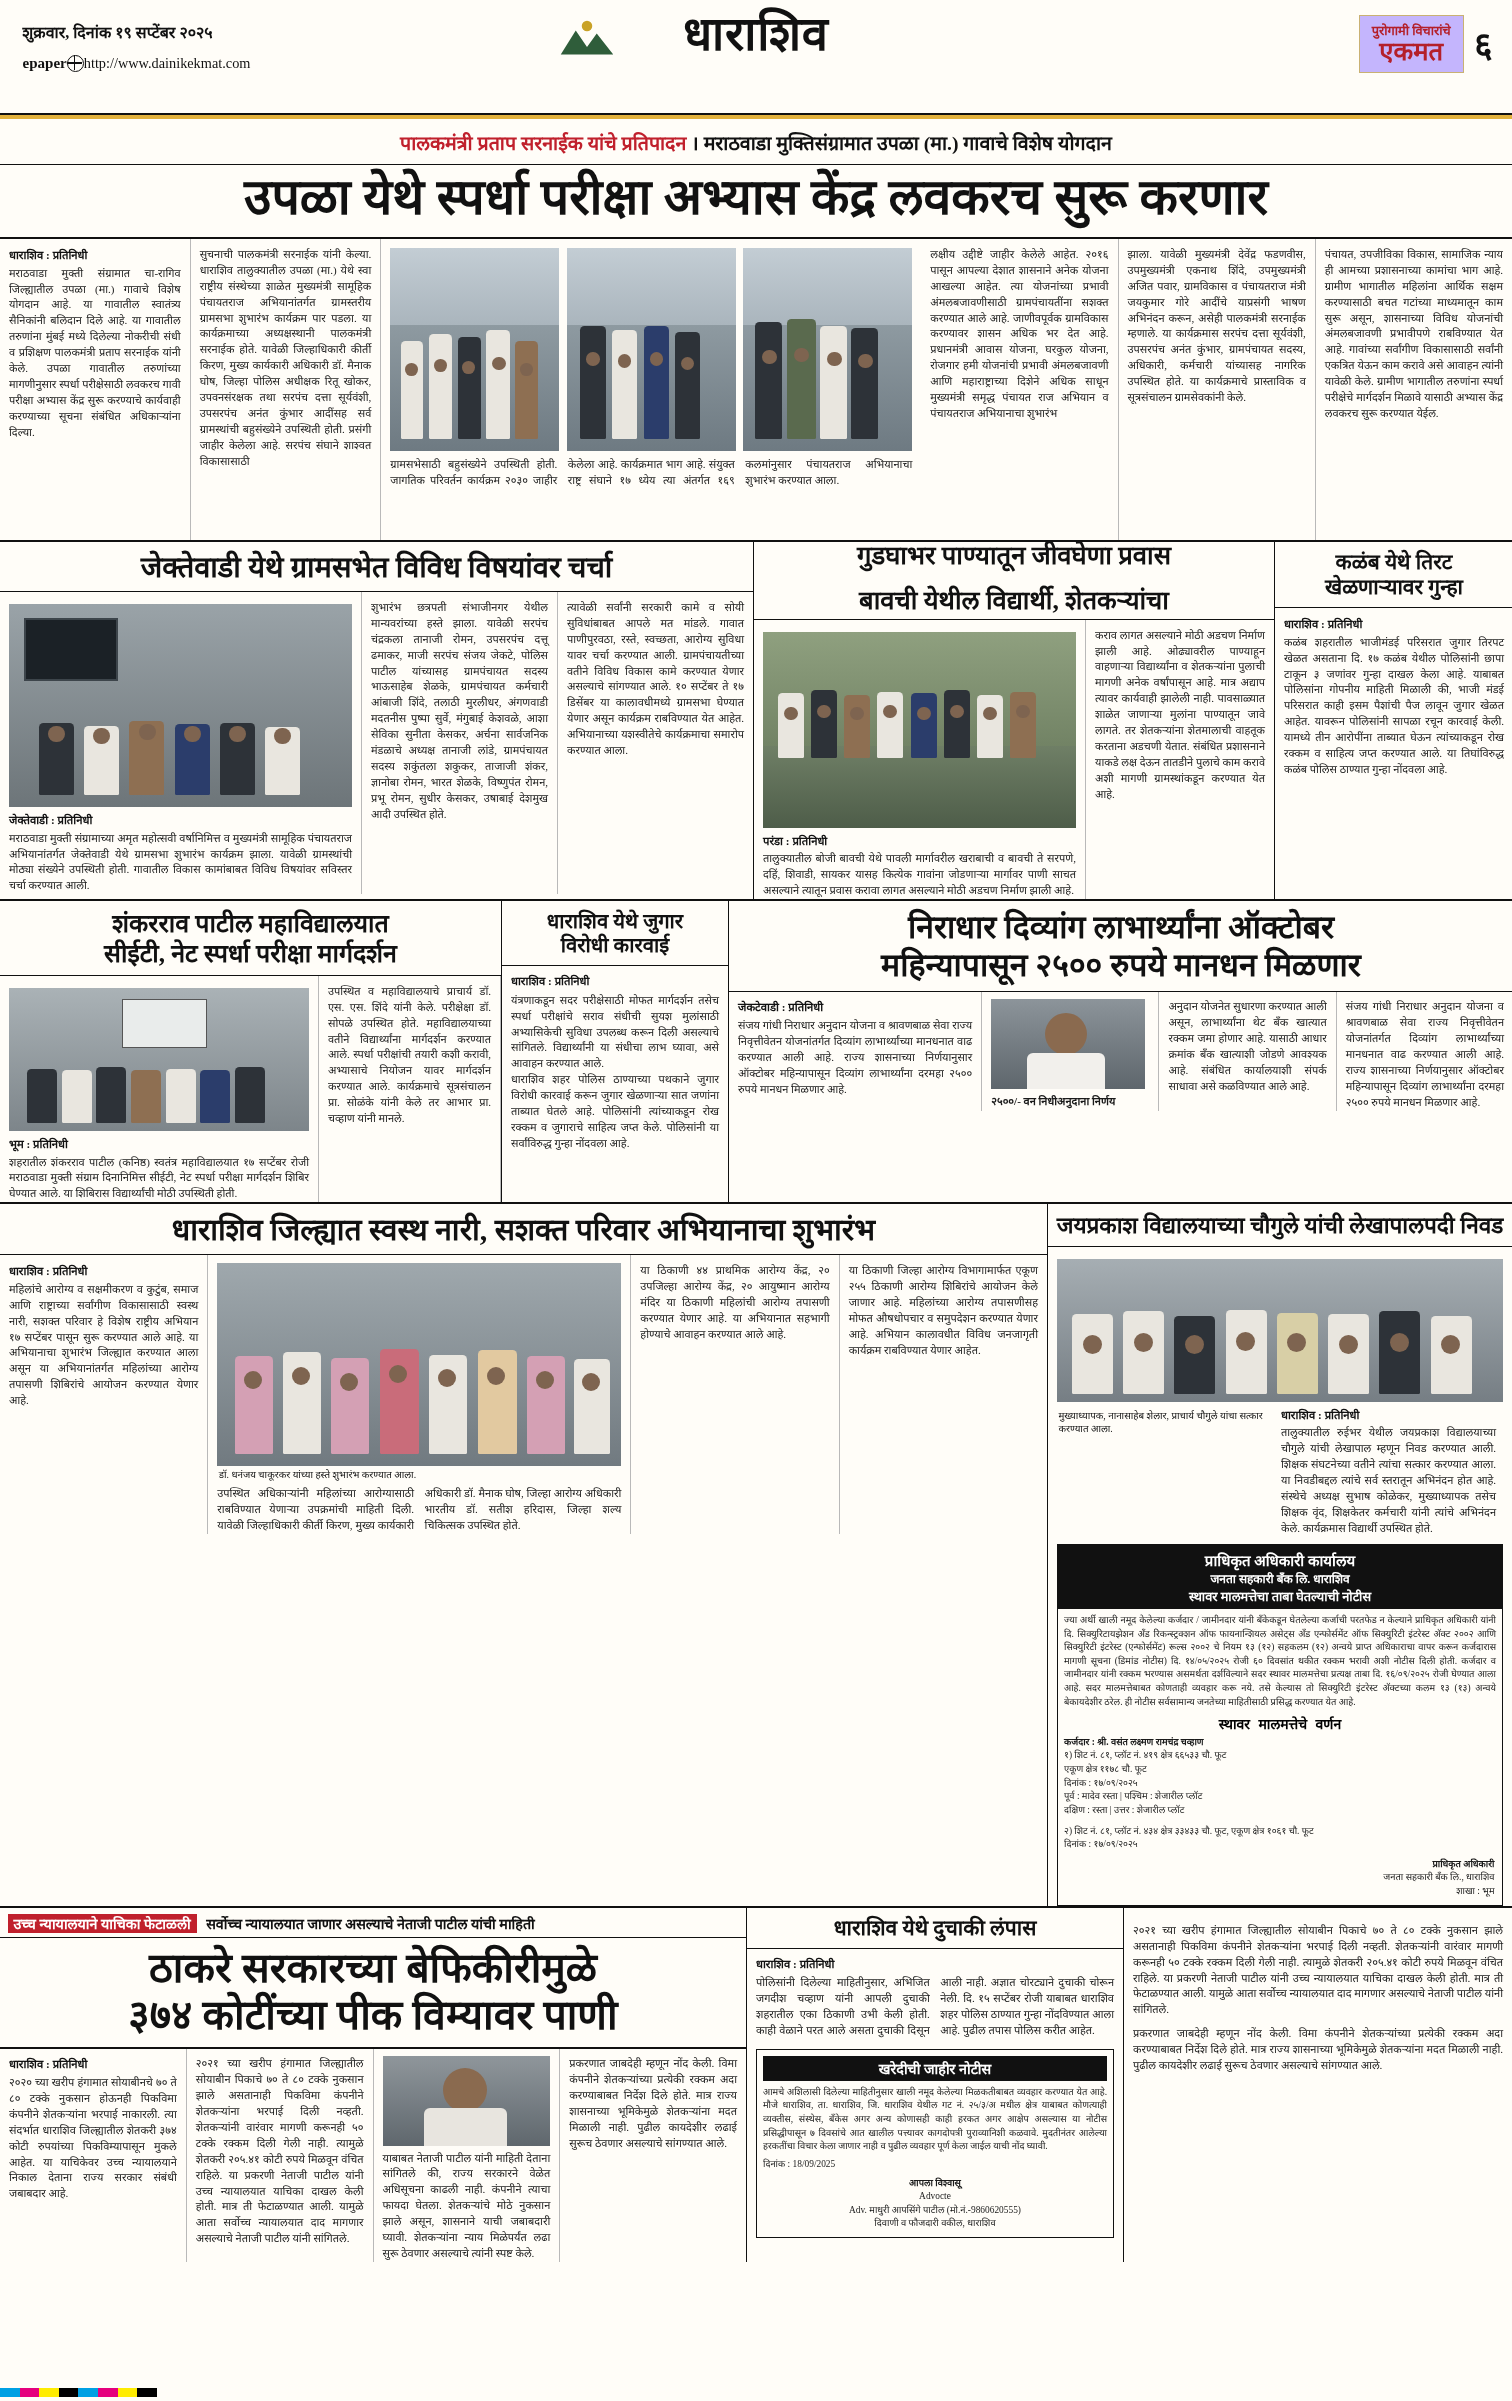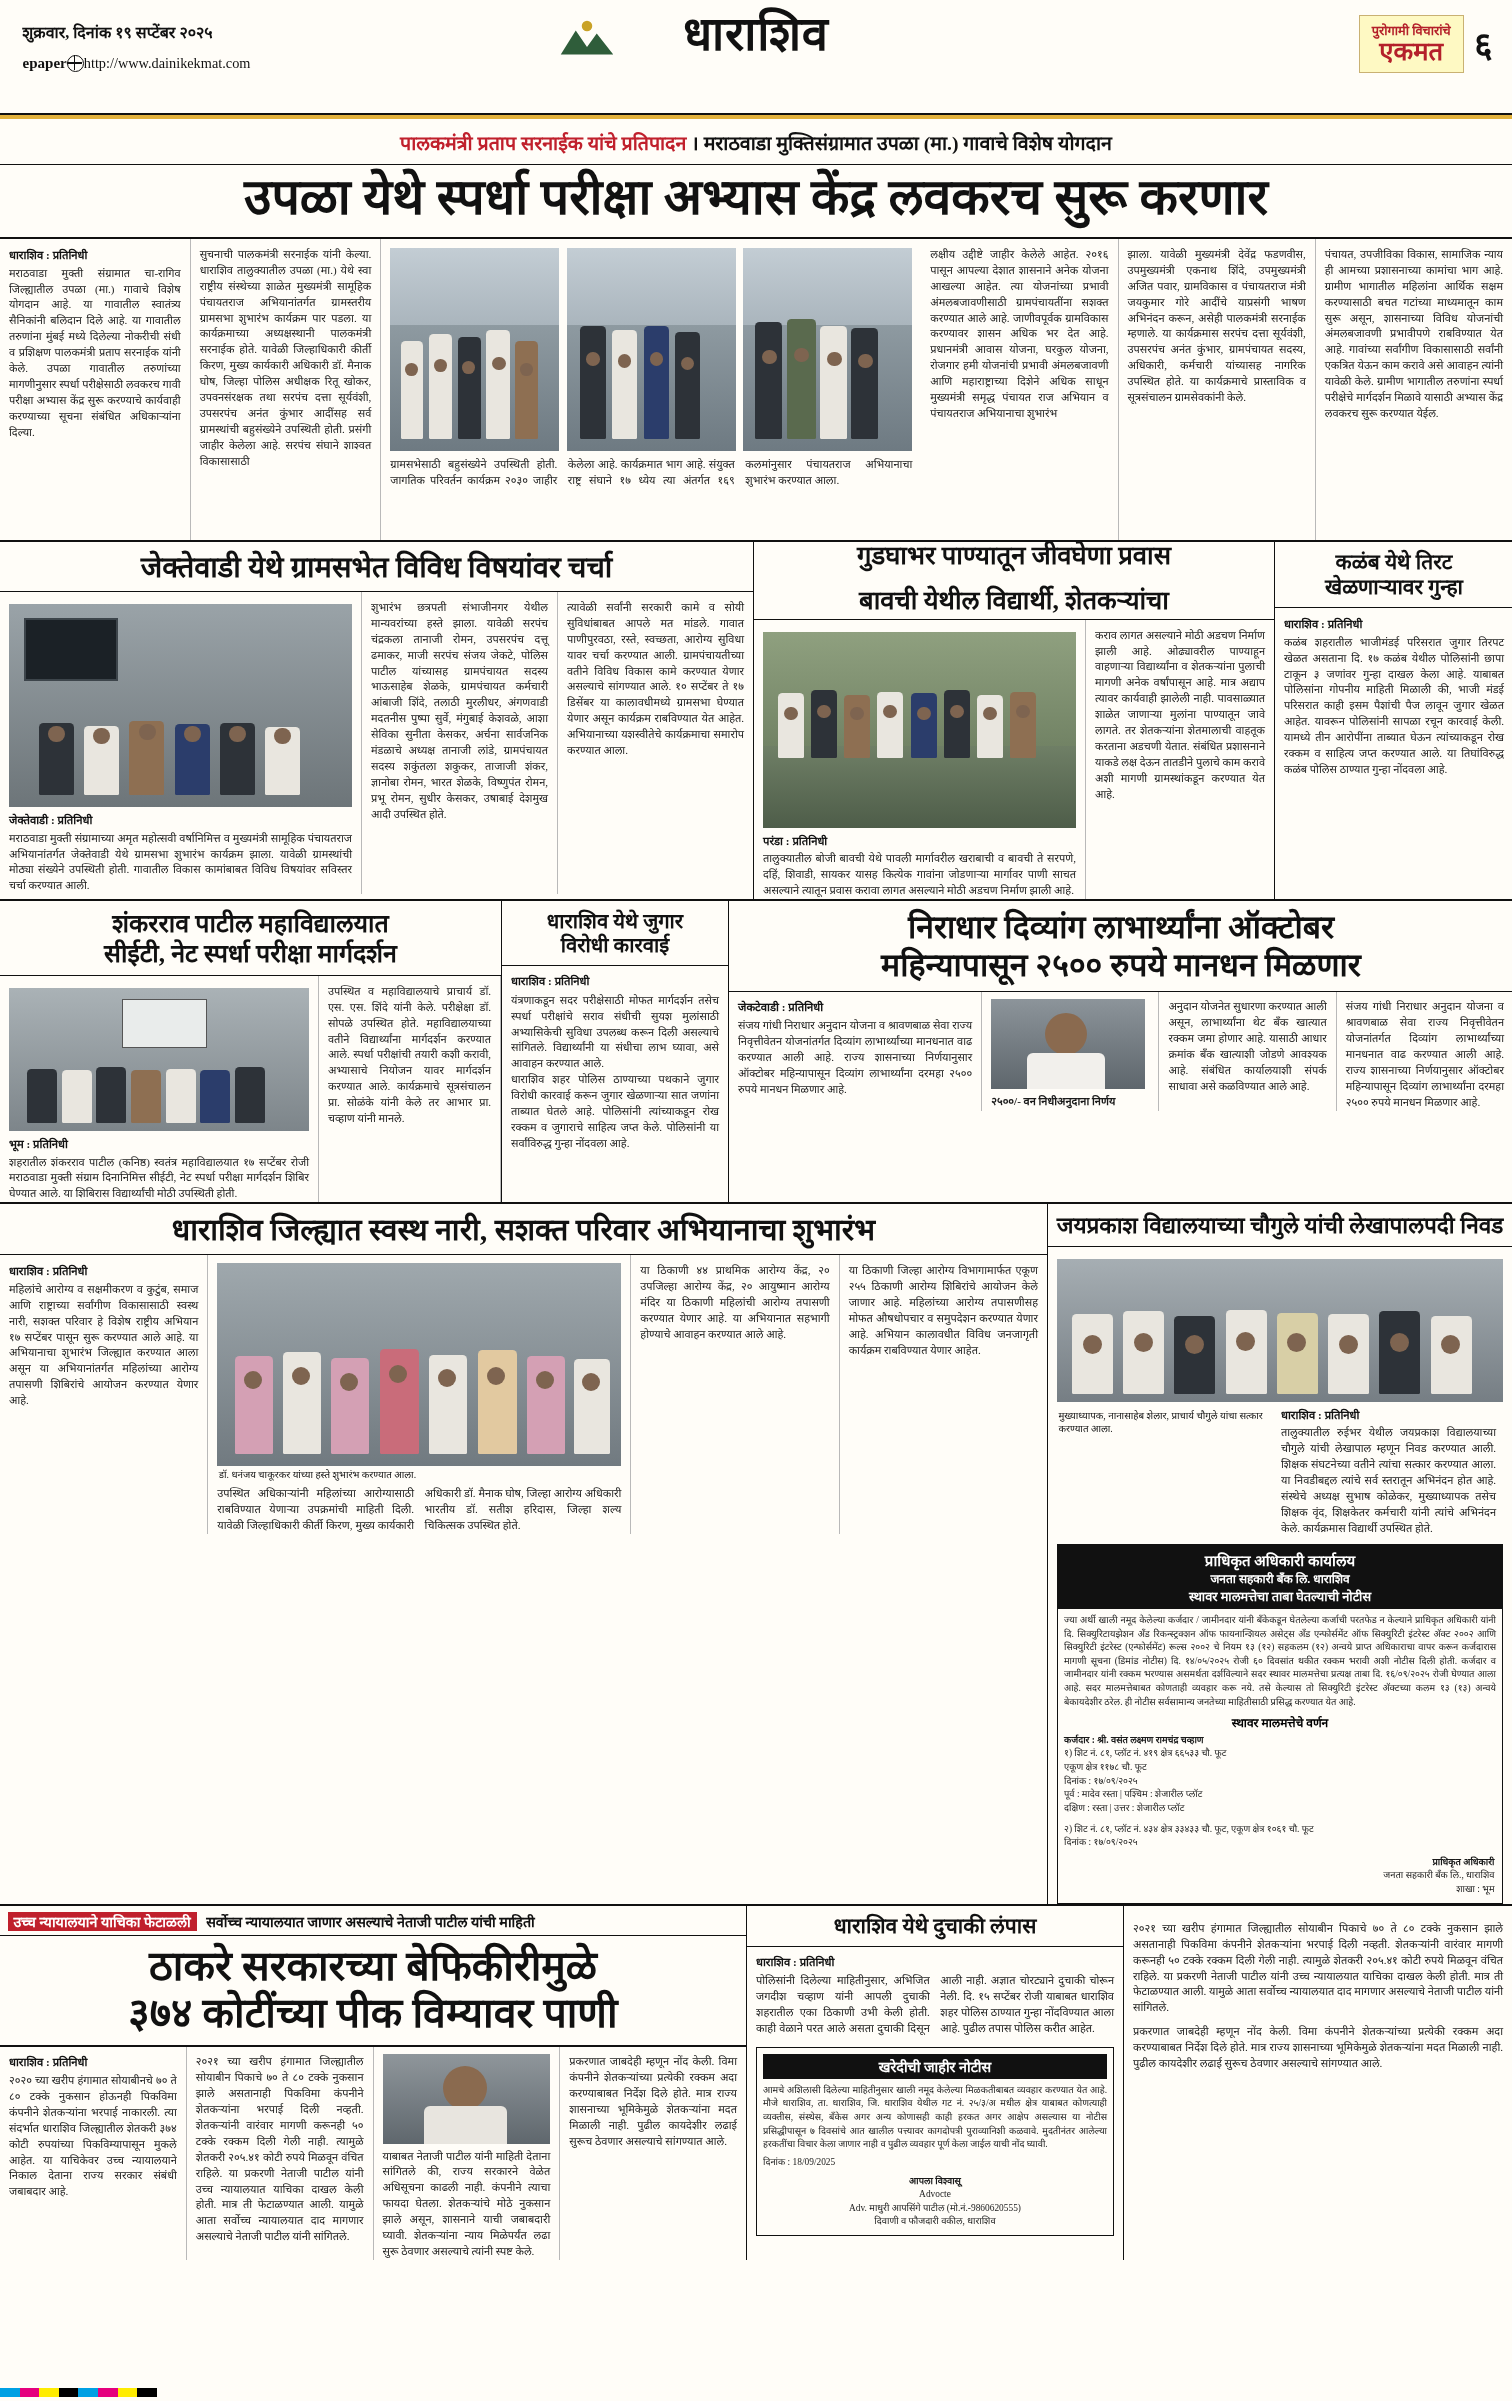--- a/index.html
+++ b/index.html
@@ -15,21 +15,21 @@
   .mast-epaper{margin-top:12px;display:flex;align-items:center;}
   .mast-epaper .ep{font-size:15px;color:#111;font-weight:bold;font-family:"Liberation Serif",serif;}
   .globe{width:15px;height:15px;border-radius:50%;border:1.5px solid #111;display:inline-block;position:relative;}
   .globe:before{content:"";position:absolute;left:6px;top:-0.8px;width:1.5px;height:15px;background:#111;}
   .globe:after{content:"";position:absolute;left:-0.8px;top:6px;width:15px;height:1.5px;background:#111;}
   .mast-url{font-size:14.3px;color:#111;font-family:"Liberation Serif",serif;}
   .mast-center{position:absolute;left:0;right:0;top:10.5px;text-align:center;}
   .mast-title{font-size:47px;font-weight:bold;color:#111;letter-spacing:0.8px;font-family:"Liberation Serif",serif;line-height:1;}
   .mast-logo-mark{position:absolute;left:553px;top:16.6px;width:68px;height:45px;}
   .mast-right{position:absolute;right:19.6px;top:15px;display:flex;align-items:center;gap:10.5px;}
-  .ekmat{background:#fef9c3;border:1.5px solid #c9b173;padding:4.5px 12px 7.5px;text-align:center;}
+  .ekmat{background:#c4b5fd;border:1.5px solid #c9b173;padding:4.5px 12px 7.5px;text-align:center;}
   .ekmat .l1{font-size:12.8px;color:#b4202a;font-weight:bold;font-family:"Liberation Serif",serif;}
   .ekmat .l2{font-size:25.6px;color:#b4202a;font-weight:bold;font-family:"Liberation Serif",serif;line-height:1;}
   .pageno{font-size:35px;font-weight:bold;color:#111;font-family:"Liberation Serif",serif;}
   .mast-rule{height:3.8px;background:#e2b13c;}
 
   
   .kicker{font-family:"Liberation Serif",serif;font-size:19.6px;text-align:center;padding:10.5px 7.5px 7.5px;}
   .kicker .red{color:#c0202c;font-weight:bold;}
   .kicker .blk{color:#111;font-weight:bold;}
   .hl{font-family:"Liberation Serif",serif;font-weight:bold;color:#111;text-align:center;line-height:1.12;}
@@ -388,21 +388,21 @@
           </div>
         </div>
 
         <div style="border:1.5px solid #111;margin-top:7.5px;padding:0 0 6px;">
           <div class="blackbox" style="padding:4.5px 3px;">
             <div style="font-size:15px;">प्राधिकृत अधिकारी कार्यालय</div>
             <div style="font-size:12px;">जनता सहकारी बँक लि. धाराशिव</div>
             <div style="font-size:12.8px;">स्थावर मालमत्तेचा ताबा घेतल्याची नोटीस</div>
           </div>
           <div class="body tiny" style="padding:4.5px 6px;">ज्या अर्थी खाली नमूद केलेल्या कर्जदार / जामीनदार यांनी बँकेकडून घेतलेल्या कर्जाची परतफेड न केल्याने प्राधिकृत अधिकारी यांनी दि. सिक्युरिटायझेशन अँड रिकन्स्ट्रक्शन ऑफ फायनान्शियल असेट्स अँड एन्फोर्समेंट ऑफ सिक्युरिटी इंटरेस्ट अ‍ॅक्ट २००२ आणि सिक्युरिटी इंटरेस्ट (एन्फोर्समेंट) रूल्स २००२ चे नियम १३ (१२) सहकलम (१२) अन्वये प्राप्त अधिकाराचा वापर करून कर्जदारास मागणी सूचना (डिमांड नोटीस) दि. १४/०५/२०२५ रोजी ६० दिवसांत थकीत रक्कम भरावी अशी नोटीस दिली होती. कर्जदार व जामीनदार यांनी रक्कम भरण्यास असमर्थता दर्शविल्याने सदर स्थावर मालमत्तेचा प्रत्यक्ष ताबा दि. १६/०९/२०२५ रोजी घेण्यात आला आहे. सदर मालमत्तेबाबत कोणताही व्यवहार करू नये. तसे केल्यास तो सिक्युरिटी इंटरेस्ट अ‍ॅक्टच्या कलम १३ (१३) अन्वये बेकायदेशीर ठरेल. ही नोटीस सर्वसामान्य जनतेच्या माहितीसाठी प्रसिद्ध करण्यात येत आहे.</div>
-          <div class="ctr" style="font-family:Liberation Serif, serif;font-weight:bold;font-size:12px;">स्थावर मालमत्तेचे वर्णन</div>
+          <div class="ctr" style="font-family:Liberation Mono, monospace;font-weight:bold;font-size:14px;">स्थावर मालमत्तेचे वर्णन</div>
           <div class="body tiny" style="padding:3px 6px;">
             <div style="font-weight:bold;">कर्जदार : श्री. वसंत लक्ष्मण रामचंद्र चव्हाण</div>
             <div>१) शिट नं. ८१, प्लॉट नं. ४१९ क्षेत्र ६६५३३ चौ. फूट</div>
             <div>एकूण क्षेत्र ११७८ चौ. फूट</div>
             <div>दिनांक : १७/०९/२०२५</div>
             <div>पूर्व : मादेव रस्ता | पश्चिम : शेजारील प्लॉट</div>
             <div>दक्षिण : रस्ता | उत्तर : शेजारील प्लॉट</div>
             <div style="margin-top:7px;">२) शिट नं. ८१, प्लॉट नं. ४३४ क्षेत्र ३३४३३ चौ. फूट, एकूण क्षेत्र १०६१ चौ. फूट</div>
             <div>दिनांक : १७/०९/२०२५</div>
           </div>

